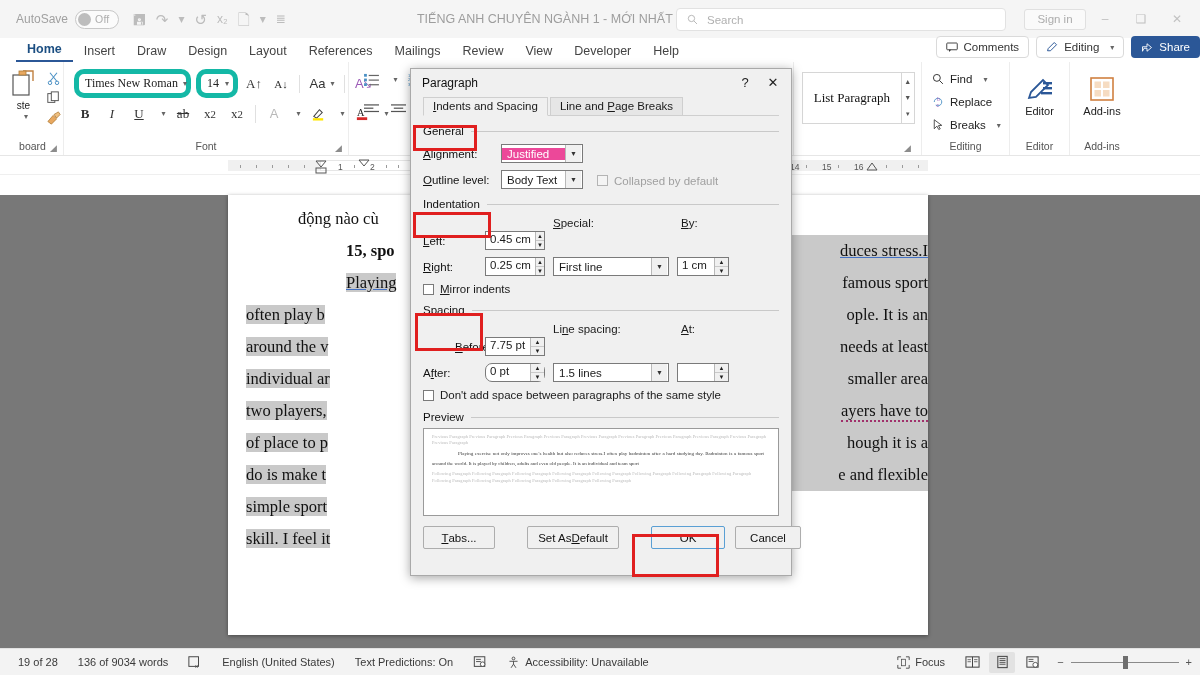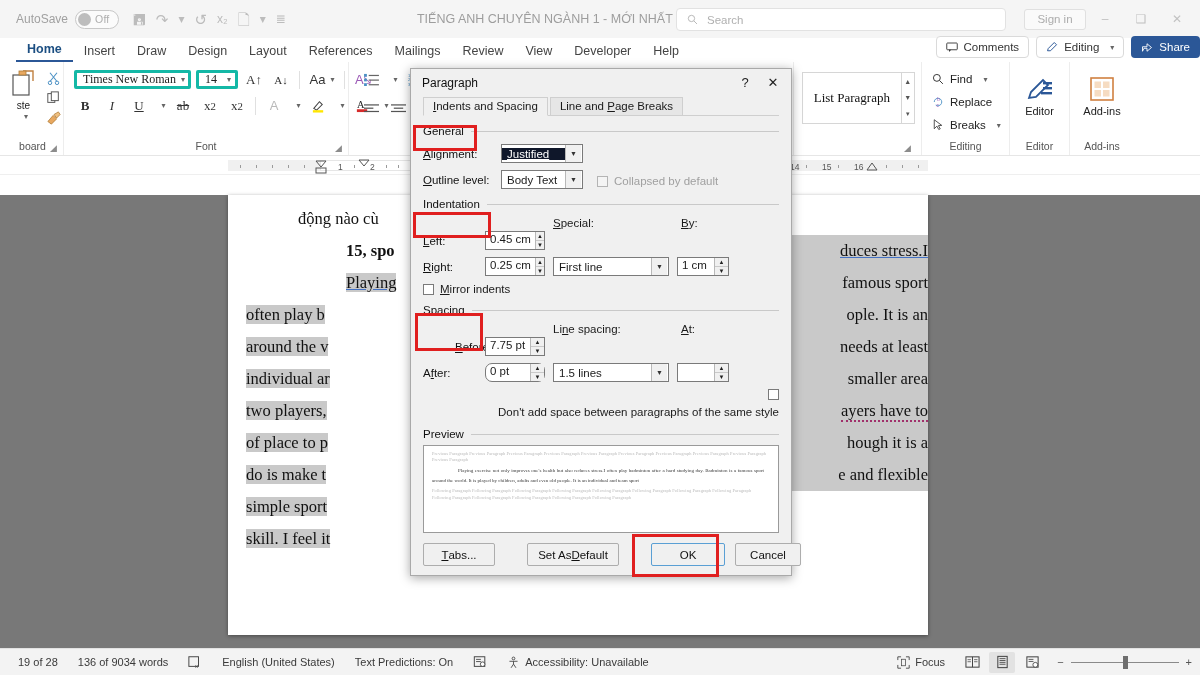--- a/index.html
+++ b/index.html
@@ -79,21 +79,21 @@
               text-align:center;}
   .grp-label .dlg{ position:absolute; right:0; bottom:2px; font-size:9px; color:#8c8c8c;}
 
   
   .clip-col{ display:flex; flex-direction:column; align-items:center; gap:1px; width:40px;}
   .clip-icons{ display:flex; flex-direction:column; gap:6px; align-items:center; padding-top:2px;}
 
   
   .font-row{ display:flex; align-items:center; gap:5px; }
   .combo{
-    height:19px; border:3px solid #14b8a6; background:#fff; border-radius:2px;
+    height:29px; border:5px solid #14b8a6; background:#fff; border-radius:10px;
     display:flex; align-items:center; justify-content:space-between;
     padding:0 4px 0 6px; font-size:11.5px; color:#222;
   }
   .combo .cv{ font-family:"Liberation Serif", serif; font-size:12px; white-space:nowrap; }
   .caret{ font-size:8px; color:#666; margin-left:5px;}
   .ibtn{ width:22px; height:21px; display:flex; align-items:center; justify-content:center;
          font-size:13px; color:#333; border-radius:2px;}
   .ibtn.b{ font-weight:bold; font-family:"Liberation Serif", serif;}
   .ibtn.i{ font-style:italic; font-family:"Liberation Serif", serif;}
   .ibtn.u{ text-decoration:underline; font-family:"Liberation Serif", serif;}
@@ -180,37 +180,37 @@
   .sec-title{ font-size:11.5px; color:#111; white-space:nowrap;}
   .sec-rule{ flex:1; height:1px; background:#c9c9c9;}
   .frow{ display:flex; align-items:center; margin-bottom:7px; }
   .flabel{ width:78px; font-size:11.5px; color:#111; }
   .uline{ text-decoration:underline; }
   .selbox{
     height:19px; border:1px solid #7a7a7a; background:#fff; display:flex; align-items:center;
     justify-content:space-between; padding:0; font-size:11.5px;
   }
   .selbox .sv{ padding:0 5px; flex:1; white-space:nowrap; overflow:hidden; }
-  .selbox .sv.hl{ background:#0f172a; color:#fff;text-decoration:underline; }
+  .selbox .sv.hl{ background:#ec4899; color:#fff; }
   .selbox .arrow{
     width:16px; height:17px; border-left:1px solid #b8b8b8; background:#f0f0f0;
     display:flex; align-items:center; justify-content:center; font-size:7px; color:#333; margin:0 1px 0 0;
   }
   .spin{
     height:19px; border:1px solid #7a7a7a; background:#fff; display:flex; align-items:stretch;
     font-size:11.5px;
   }
   .spin .sv{ flex:1; padding:1px 4px; white-space:nowrap;}
   .spin .btns{ width:14px; display:flex; flex-direction:column; border-left:1px solid #b8b8b8;}
   .spin .btns span{ flex:1; display:flex; align-items:center; justify-content:center;
                     font-size:6px; color:#222; background:#f0f0f0;}
   .spin .btns span:first-child{ border-bottom:1px solid #c9c9c9;}
   .cbx{ width:11px; height:11px; border:1px solid #7a7a7a; background:#fff; display:inline-block;}
   .cbx.dis{ border-color:#b4b4b4; background:#f4f4f4;}
-  .chkrow{ display:flex; align-items:flex-end; gap:6px; font-size:11.5px; margin-top:2px;}
+  .chkrow{ display:flex; align-items:center; gap:6px; font-size:11.5px; margin-top:2px;}
   .chkrow.dis{ color:#a0a0a0; }
 
   .preview-frame{
     border:1px solid #9a9a9a; background:#fff; height:88px; margin-top:5px; padding:5px 8px;
     overflow:hidden;
   }
   .pv-gray{ color:#b9b9b9; font-size:4.4px; line-height:6.2px; font-family:"Liberation Serif",serif;
             letter-spacing:.1px;}
   .pv-dark{ color:#3a3a3a; font-size:5px; line-height:9.5px; font-family:"Liberation Serif",serif;
             text-align:justify; padding:3px 6px 3px 0;}
@@ -755,21 +755,21 @@
           <span class="arrow">▼</span>
         </div>
         <div class="spin" style="width:52px; margin-left:8px;">
           <span class="sv"></span>
           <span class="btns">
               <span>▲</span>
               <span>▼</span>
             </span>
         </div>
       </div>
-      <div class="chkrow" style="margin-top:4px;flex-direction:column;">
+      <div class="chkrow" style="margin-top:4px;">
         <span class="cbx"></span>
         <span>Don't add space between paragraphs of the same style</span>
       </div>
     </div>
 
     <div class="section" style="margin-top:10px;">
       <div class="sec-head" style="margin-bottom:2px;">
         <span class="sec-title">Preview</span>
         <span class="sec-rule"></span>
       </div>

